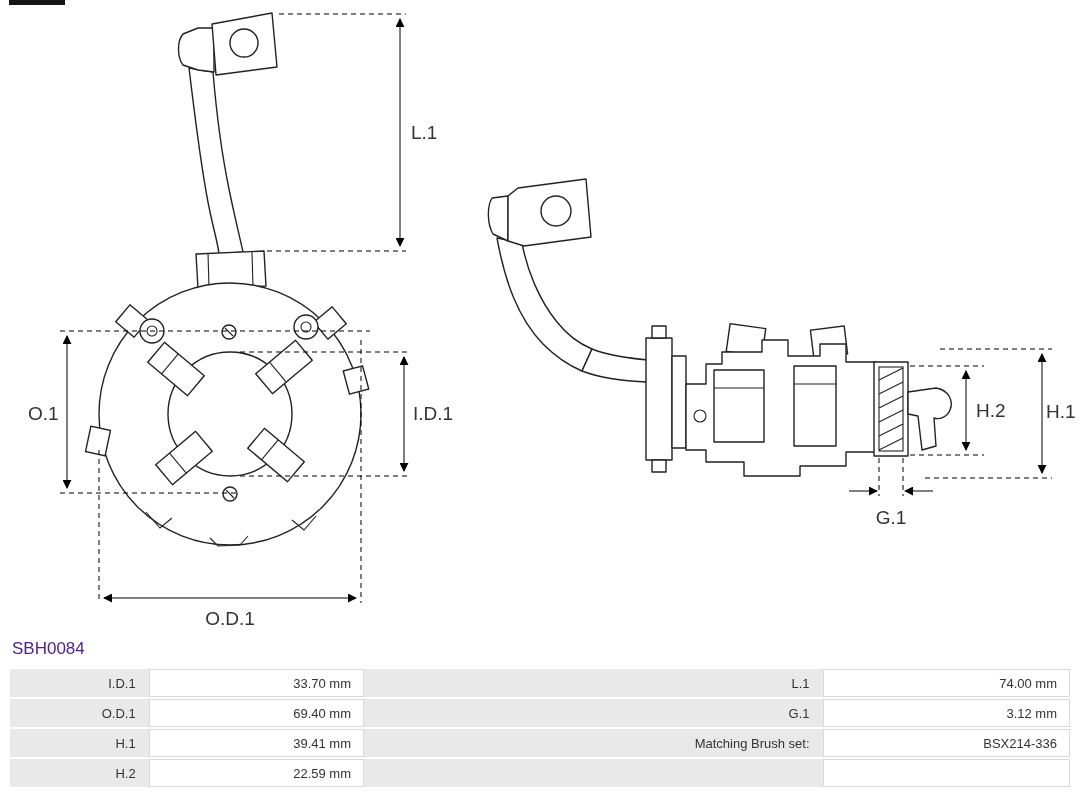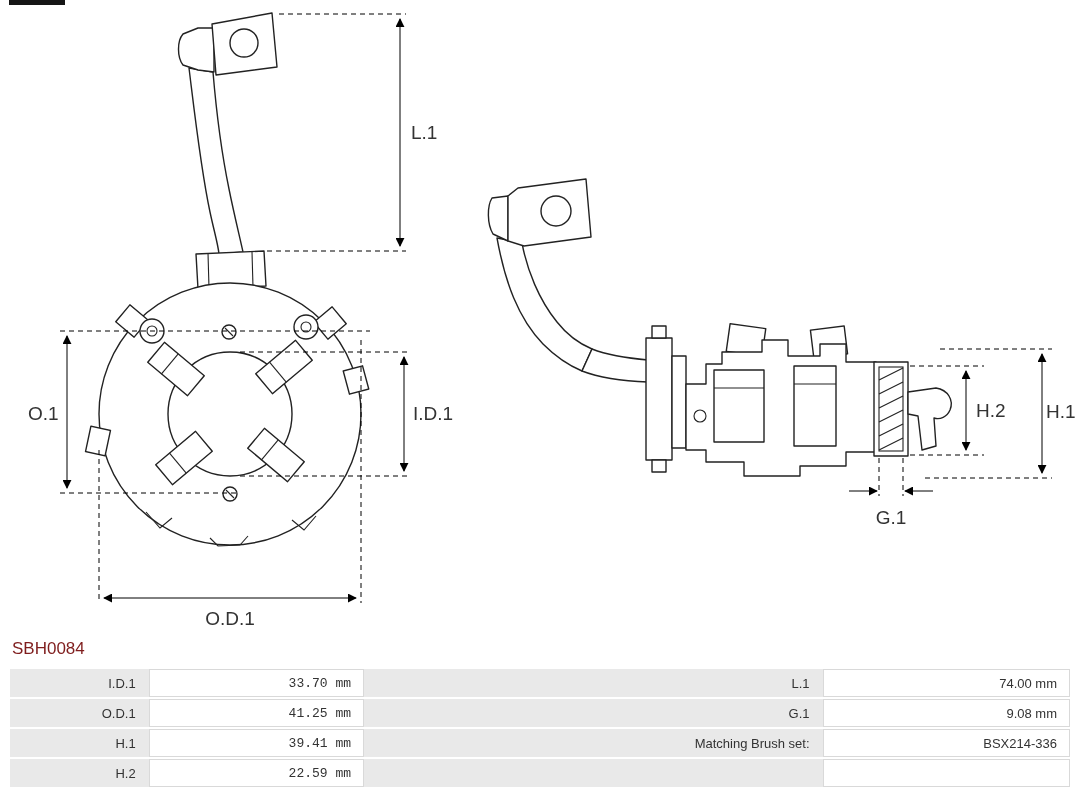--- a/index.html
+++ b/index.html
@@ -10,34 +10,34 @@
   .edge-artifact{position:absolute;left:9px;top:0;width:56px;height:5px;background:#151515;}
   .diagram-svg{position:absolute;left:0;top:0;}
 
   
   .draw{stroke:#222222;stroke-width:1.4;fill:#ffffff;stroke-linejoin:round;}
   .thin{stroke:#222222;stroke-width:1.1;fill:none;}
   .dim{stroke:#000000;stroke-width:1;fill:none;}
   .dash{stroke:#000000;stroke-width:1;fill:none;stroke-dasharray:5 4;}
   text.dim-label{font-family:"Liberation Sans",sans-serif;font-size:19px;fill:#333333;stroke:none;}
 
-  .part-number{position:absolute;left:12px;top:639px;font-size:17px;color:#7f1d1d;}
+  .part-number{position:absolute;left:12px;top:639px;font-size:17px;color:#4c1d95;}
 
   .spec-table{
     position:absolute;left:10px;top:667px;width:1060px;
     border-collapse:separate;border-spacing:0 2px;table-layout:fixed;
     font-size:13px;color:#333333;
   }
   .spec-table td{
     height:28px;box-sizing:border-box;padding:0 12px 0 0;
     text-align:right;vertical-align:middle;overflow:hidden;white-space:nowrap;
   }
   td.lbl{background:#e9e9e9;border:1px solid #e9e9e9;}
   td.val{background:#ffffff;border:1px solid #d9d9d9;}
-  .c1{width:130px;}.c2{width:202px;font-family:Liberation Mono, monospace;}.c3{width:430px;}.c4{width:232px;}
+  .c1{width:130px;}.c2{width:202px;}.c3{width:430px;}.c4{width:232px;}
 </style>
 </head>
 <body>
 
 <div class="edge-artifact"></div>
 
 <svg class="diagram-svg" width="1080" height="655" viewBox="0 0 1080 655">
   <defs>
     <marker id="ah" viewBox="0 0 10 10" refX="9" refY="5" markerWidth="9" markerHeight="9" orient="auto-start-reverse">
       <path d="M0,0 L10,5 L0,10 Z" fill="#000"></path>
@@ -185,23 +185,23 @@
 <table class="spec-table">
   <tbody>
     <tr>
       <td class="lbl c1">I.D.1</td>
       <td class="val c2">33.70 mm</td>
       <td class="lbl c3">L.1</td>
       <td class="val c4">74.00 mm</td>
     </tr>
     <tr>
       <td class="lbl c1">O.D.1</td>
-      <td class="val c2">41.25 mm</td>
+      <td class="val c2">69.40 mm</td>
       <td class="lbl c3">G.1</td>
-      <td class="val c4">9.08 mm</td>
+      <td class="val c4">3.12 mm</td>
     </tr>
     <tr>
       <td class="lbl c1">H.1</td>
       <td class="val c2">39.41 mm</td>
       <td class="lbl c3">Matching Brush set:</td>
       <td class="val c4">BSX214-336</td>
     </tr>
     <tr>
       <td class="lbl c1">H.2</td>
       <td class="val c2">22.59 mm</td>

